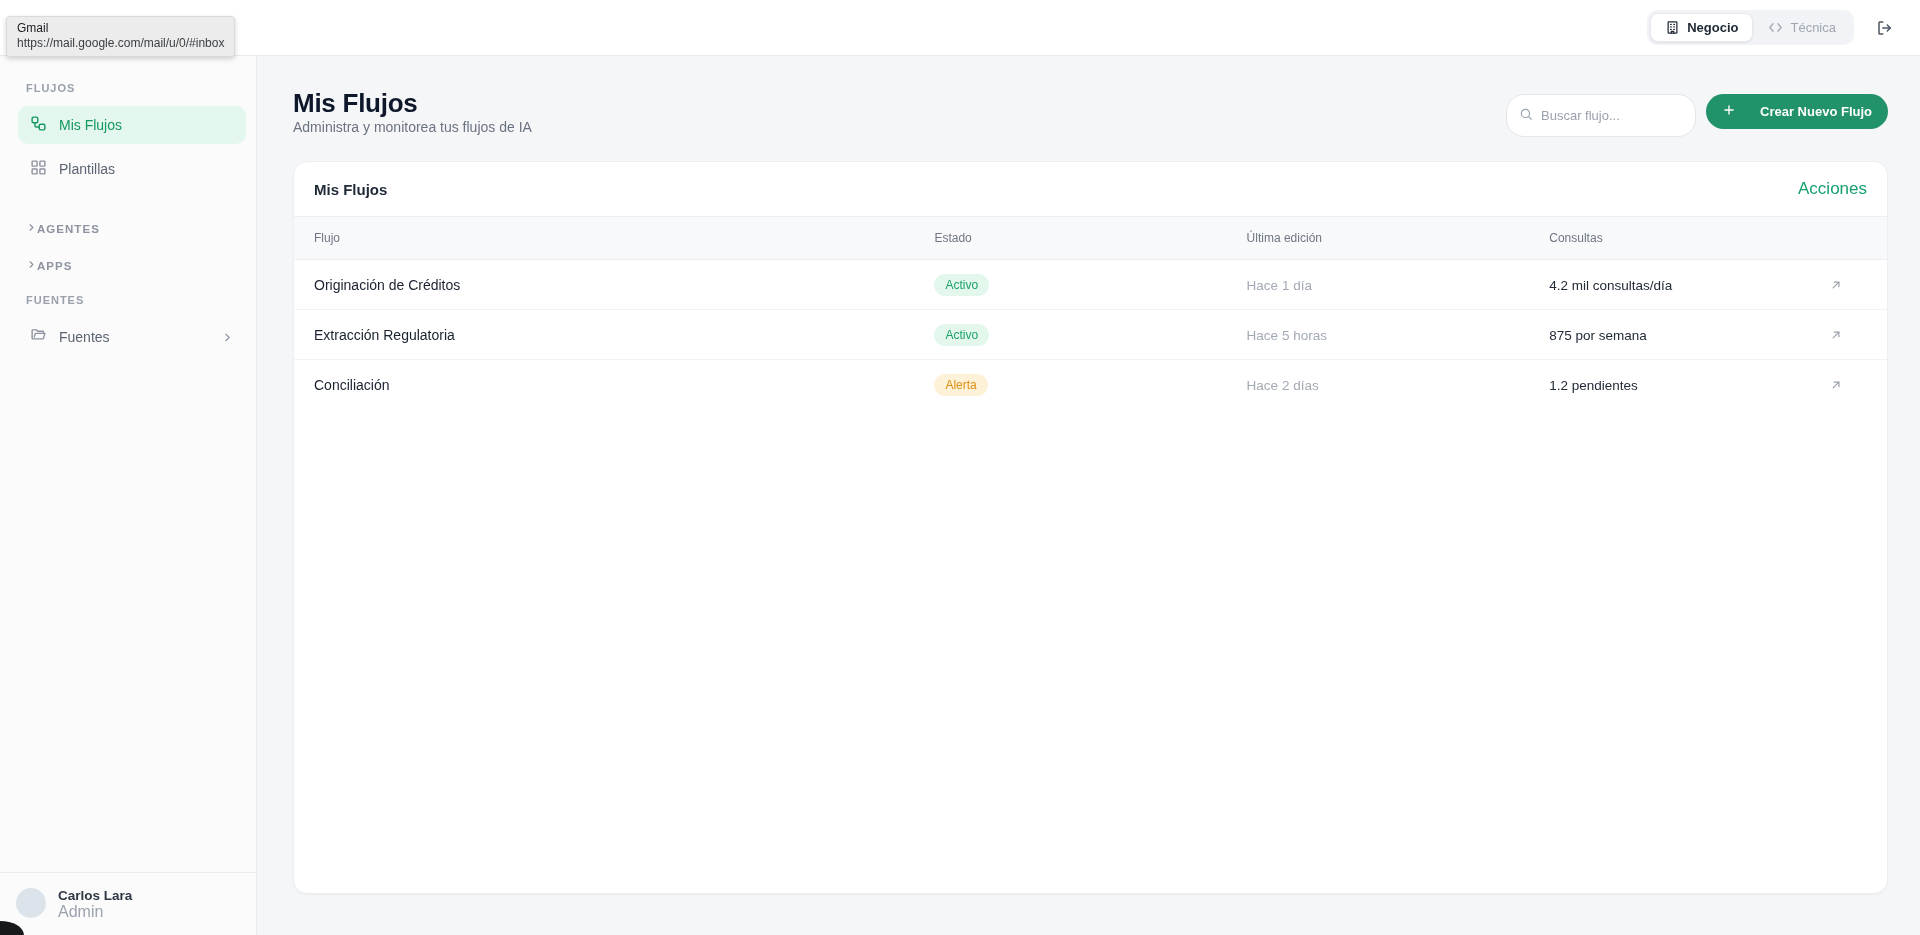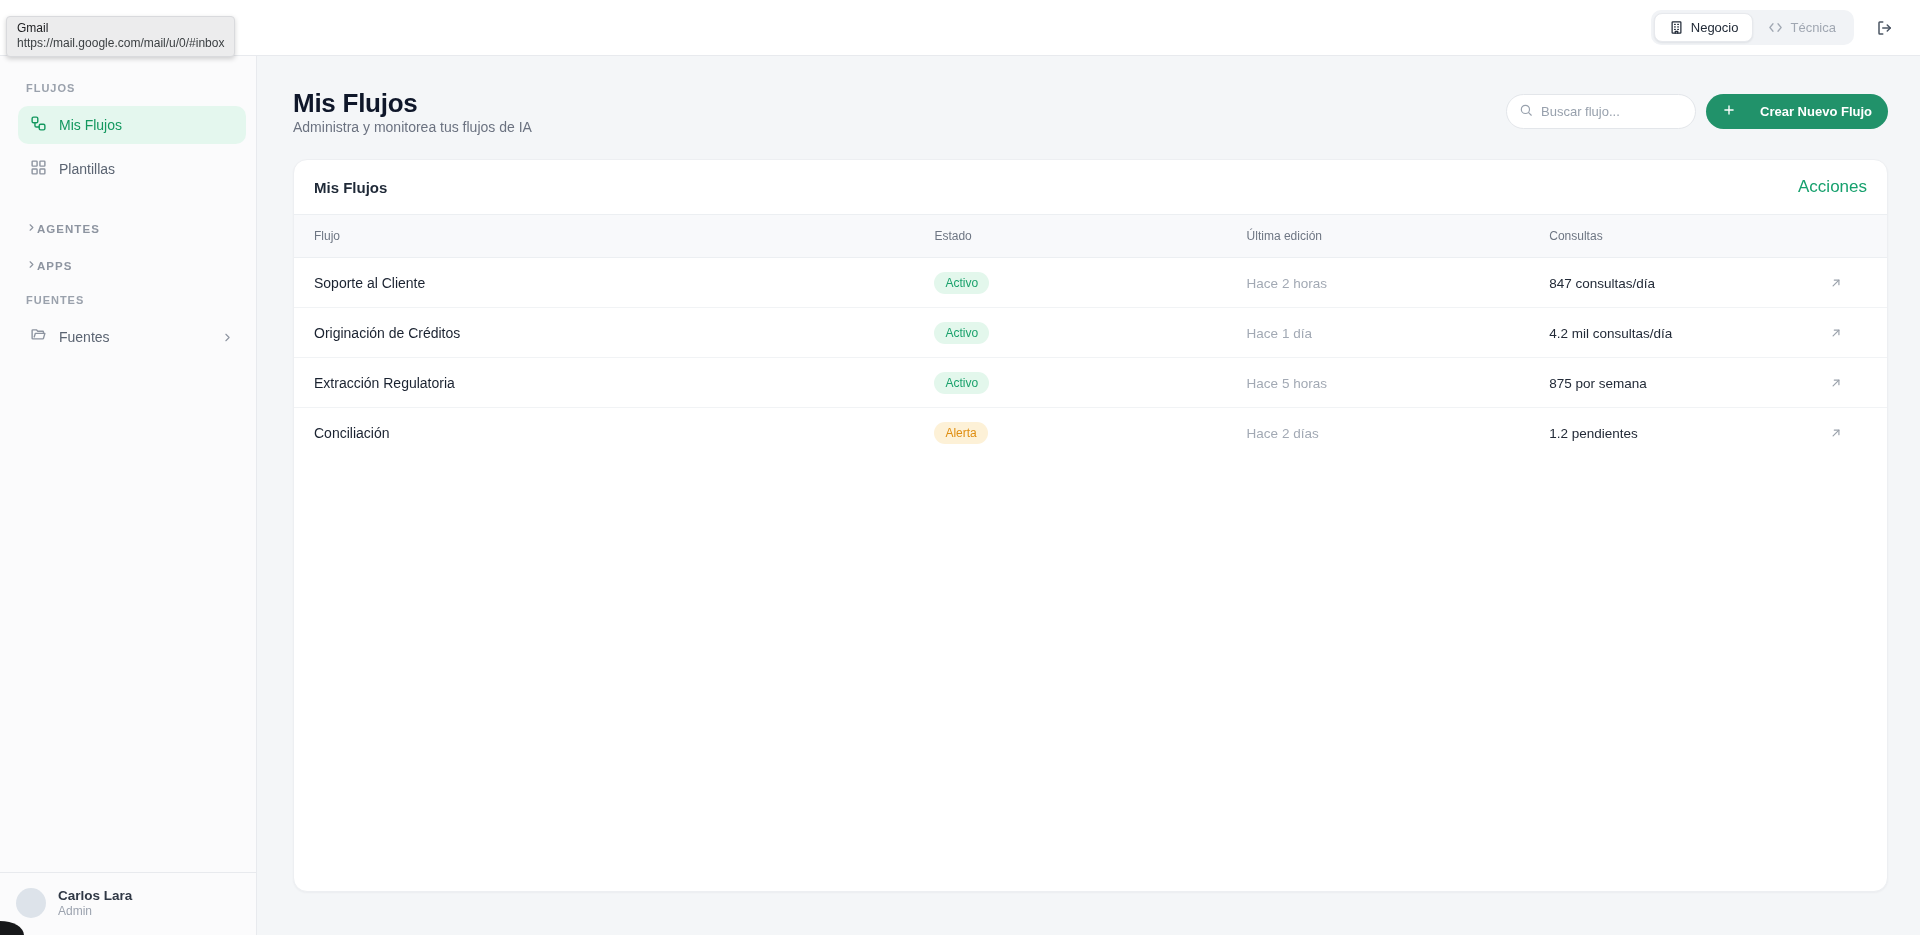--- a/index.html
+++ b/index.html
@@ -26,21 +26,21 @@
     display: flex; align-items: center; background: #f1f3f6;
     border-radius: 10px; padding: 3px; margin-right: 22px;
   }
   .seg-btn {
     display: flex; align-items: center; gap: 7px;
     font-size: 13px; padding: 6px 14px; border-radius: 8px;
     color: #a0a7b2; background: transparent; border: 1px solid transparent;
     cursor: pointer; white-space: nowrap;
   }
   .seg-btn.active {
-    background: #ffffff; color: #222b38; font-weight: 400;
+    background: #ffffff; color: #222b38; font-weight: 700;
     border: 1px solid #e7e9ed; box-shadow: 0 1px 2px rgba(16,24,40,.08);
   }
   .seg-btn svg { display: block; }
   .logout-btn { cursor: pointer; display: flex; align-items: center; }
 
   
   .link-tooltip {
     position: absolute; left: 6px; top: 16px; z-index: 50;
     background: #ececed; border: 1px solid #d9dadd; border-radius: 4px;
     box-shadow: 0 2px 5px rgba(0,0,0,.18);
@@ -73,37 +73,37 @@
     font-size: 11.5px; letter-spacing: .09em; color: #8d94a0; font-weight: 700;
     padding: 12px 8px; cursor: pointer;
   }
   .gap-lg { height: 16px; }
   .user-box {
     border-top: 1px solid #e8eaee; padding: 14px 16px 16px 16px;
     display: flex; align-items: center; gap: 12px; cursor: pointer;
   }
   .avatar { width: 30px; height: 30px; border-radius: 50%; background: #dde3ea; }
   .user-name { font-size: 13.5px; font-weight: 700; color: #303845; line-height: 17px; }
-  .user-role { font-size: 12px; color: #9ca3af; line-height: 15px; }
+  .user-role { font-size: 16px; color: #9ca3af; line-height: 15px; }
   .corner-shape {
     position: absolute; left: 0; bottom: 0; width: 24px; height: 14px;
     background: #17181a; border-top-right-radius: 100% 100%; z-index: 60;
   }
 
   
   .main {
     position: absolute; left: 257px; top: 56px; right: 0; bottom: 0;
     padding: 32px 32px 0 36px;
   }
   .page-head { display: flex; justify-content: space-between; align-items: flex-start; }
   .page-title { font-size: 26px; font-weight: 700; color: #0f172a; letter-spacing: -.01em; }
   .page-subtitle { font-size: 14px; color: #6b7280; }
   .head-controls { display: flex; gap: 10px; margin-top: 6px; }
   .search-box {
-    display: flex; align-items: center; gap: 8px; width: 190px; height: 35px;
+    display: flex; align-items: center; gap: 8px; width: 190px; height: 43px;
     background: #ffffff; border: 1px solid #e3e6ea; border-radius: 18px;
     padding: 0 12px;
   }
   .search-box input {
     border: none; outline: none; font-size: 13px; width: 100%;
     font-family: "Liberation Sans", sans-serif; color: #374151; background: transparent;
   }
   .search-box input::placeholder { color: #98a1ad; }
   .create-btn {
     display: flex; align-items: center; gap: 24px; height: 35px; padding: 0 16px;
@@ -307,32 +307,20 @@
       <thead>
         <tr>
           <th>Flujo</th>
           <th>Estado</th>
           <th>Última edición</th>
           <th>Consultas</th>
           <th></th>
         </tr>
       </thead>
       <tbody>
-        <tr>
-          <td><span class="flow-name">Soporte al Cliente</span></td>
-          <td><span class="badge b-activo">Activo</span></td>
-          <td><span class="cell-edited">Hace 2 horas</span></td>
-          <td><span class="cell-consultas">847 consultas/día</span></td>
-          <td><span class="row-arrow">
-                <svg width="14" height="14" viewBox="0 0 24 24" fill="none" stroke="#9aa1ab" stroke-width="2" stroke-linecap="round" stroke-linejoin="round">
-                  <line x1="7" y1="17" x2="17" y2="7"></line>
-                  <polyline points="9 7 17 7 17 15"></polyline>
-                </svg>
-              </span></td>
-        </tr>
         <tr>
           <td><span class="flow-name">Originación de Créditos</span></td>
           <td><span class="badge b-activo">Activo</span></td>
           <td><span class="cell-edited">Hace 1 día</span></td>
           <td><span class="cell-consultas">4.2 mil consultas/día</span></td>
           <td><span class="row-arrow">
                 <svg width="14" height="14" viewBox="0 0 24 24" fill="none" stroke="#9aa1ab" stroke-width="2" stroke-linecap="round" stroke-linejoin="round">
                   <line x1="7" y1="17" x2="17" y2="7"></line>
                   <polyline points="9 7 17 7 17 15"></polyline>
                 </svg>

